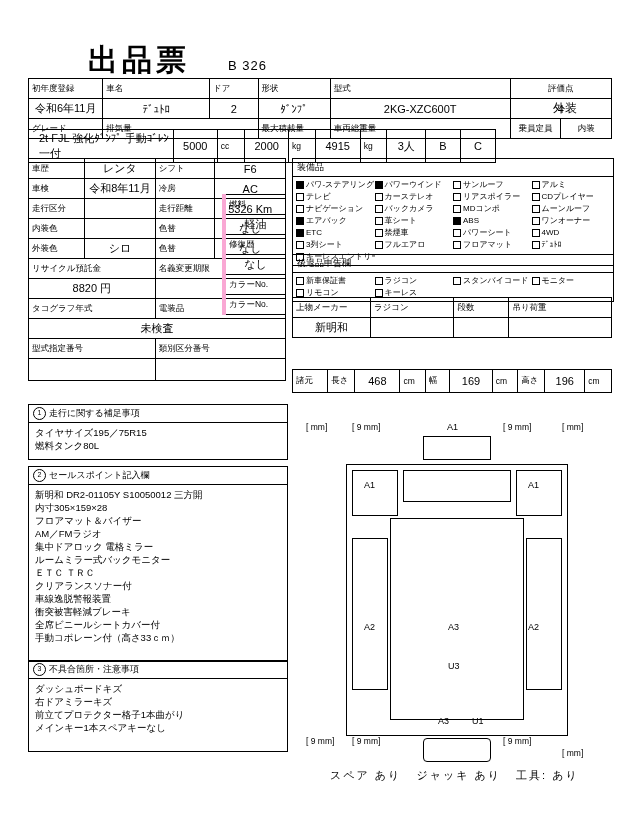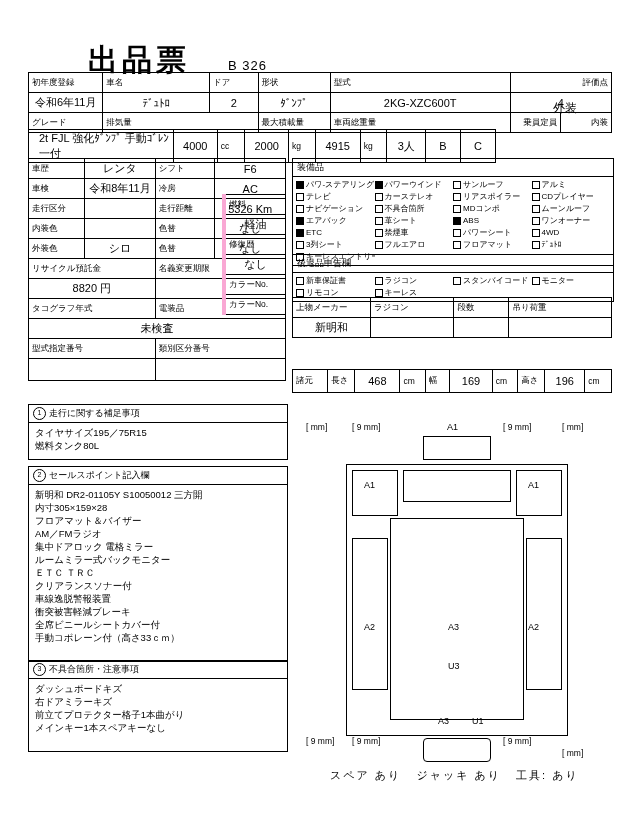--- a/index.html
+++ b/index.html
@@ -5,21 +5,21 @@
   html,body{margin:0;padding:0;background:#ffffff;}
   body{width:640px;height:827px;font-family:"Liberation Sans","DejaVu Sans",sans-serif;color:#000;}
   .page{position:relative;width:640px;height:827px;box-sizing:border-box;}
   .title{position:absolute;left:88px;top:40px;font-size:30px;font-weight:bold;letter-spacing:4px;}
   .docno{position:absolute;left:228px;top:58px;font-size:13px;letter-spacing:1px;}
   table{border-collapse:collapse;}
   .sheet{position:absolute;left:28px;top:78px;width:584px;border:1px solid #000;}
   td{border:1px solid #000;font-size:9.5px;padding:1px 3px;vertical-align:middle;height:17px;}
   .lbl{font-size:8.5px;}
   .val{font-size:11px;text-align:center;}
-  .ctr{text-align:right;margin-left:28px;}
+  .ctr{text-align:center;margin-left:28px;}
   
   .eqwrap{font-size:8px;line-height:12px;}
   .eqrow{display:flex;}
   .eqcell{width:25%;white-space:nowrap;overflow:hidden;}
   .box{display:inline-block;width:6px;height:6px;border:1px solid #000;margin-right:2px;vertical-align:middle;}
   .box.f{background:#000;}
   .circ{display:inline-block;width:11px;height:11px;border:1px solid #000;border-radius:50%;text-align:center;line-height:10px;font-size:7px;margin-right:3px;vertical-align:middle;}
   .sec{position:absolute;left:28px;width:266px;border:1px solid #000;}
   .sechead{border-bottom:1px solid #000;font-size:9px;padding:2px 4px;}
   .secbody{font-size:9.5px;padding:3px 6px;line-height:13px;white-space:pre-line;}
@@ -31,21 +31,21 @@
   .mm{font-size:8.5px;}
 </style>
 </head>
 <body>
 
 <div class="page">
 
   <div class="title">出品票</div>
   <div class="docno">B 326</div>
 
-  <table class="sheet" style="top:72px;width:584px;">
+  <table class="sheet" style="top:78px;width:584px;">
     <tbody>
         <tr>
       <td class="lbl" style="width:62px">初年度登録</td>
       <td class="lbl" style="width:92px">車名</td>
       <td class="lbl" style="width:38px">ドア</td>
       <td class="lbl" style="width:60px">形状</td>
       <td class="lbl" style="width:160px">型式</td>
       <td class="lbl ctr" colspan="2" style="width:80px">評価点</td>
     </tr>
     <tr>
@@ -64,21 +64,21 @@
       <td class="lbl ctr" style="width:40px">乗員定員</td>
       <td class="lbl ctr" style="width:40px">内装</td>
     </tr>
   </tbody>
     </table>
 
   <table class="sheet" style="top:129px;width:468px;">
     <tbody>
         <tr>
       <td class="val" style="width:198px;text-align:left;padding-left:10px;">2t  FJL  強化ﾀﾞﾝﾌﾟ  手動ｺﾞﾚﾝ一付</td>
-      <td class="val" style="width:44px">4000</td>
+      <td class="val" style="width:44px">5000</td>
       <td class="lbl" style="width:28px">cc</td>
       <td class="val" style="width:44px">2000</td>
       <td class="lbl" style="width:26px">kg</td>
       <td class="val" style="width:46px">4915</td>
       <td class="lbl" style="width:26px">kg</td>
       <td class="val" style="width:44px">3人</td>
       <td class="val" style="width:40px">B</td>
       <td class="val" style="width:40px">C</td>
     </tr>
   </tbody>
@@ -177,21 +177,21 @@
           <div class="eqcell"><span class="box"></span><span>アルミ</span></div>
         </div>
         <div class="eqrow">
           <div class="eqcell"><span class="box"></span><span>テレビ</span></div>
           <div class="eqcell"><span class="box"></span><span>カーステレオ</span></div>
           <div class="eqcell"><span class="box"></span><span>リアスポイラー</span></div>
           <div class="eqcell"><span class="box"></span><span>CDプレイヤー</span></div>
         </div>
         <div class="eqrow">
           <div class="eqcell"><span class="box"></span><span>ナビゲーション</span></div>
-          <div class="eqcell"><span class="box"></span><span>不具合箇所</span></div>
+          <div class="eqcell"><span class="box"></span><span>バックカメラ</span></div>
           <div class="eqcell"><span class="box"></span><span>MDコンポ</span></div>
           <div class="eqcell"><span class="box"></span><span>ムーンルーフ</span></div>
         </div>
         <div class="eqrow">
           <div class="eqcell"><span class="box f"></span><span>エアバック</span></div>
           <div class="eqcell"><span class="box"></span><span>革シート</span></div>
           <div class="eqcell"><span class="box f"></span><span>ABS</span></div>
           <div class="eqcell"><span class="box"></span><span>ワンオーナー</span></div>
         </div>
         <div class="eqrow">

